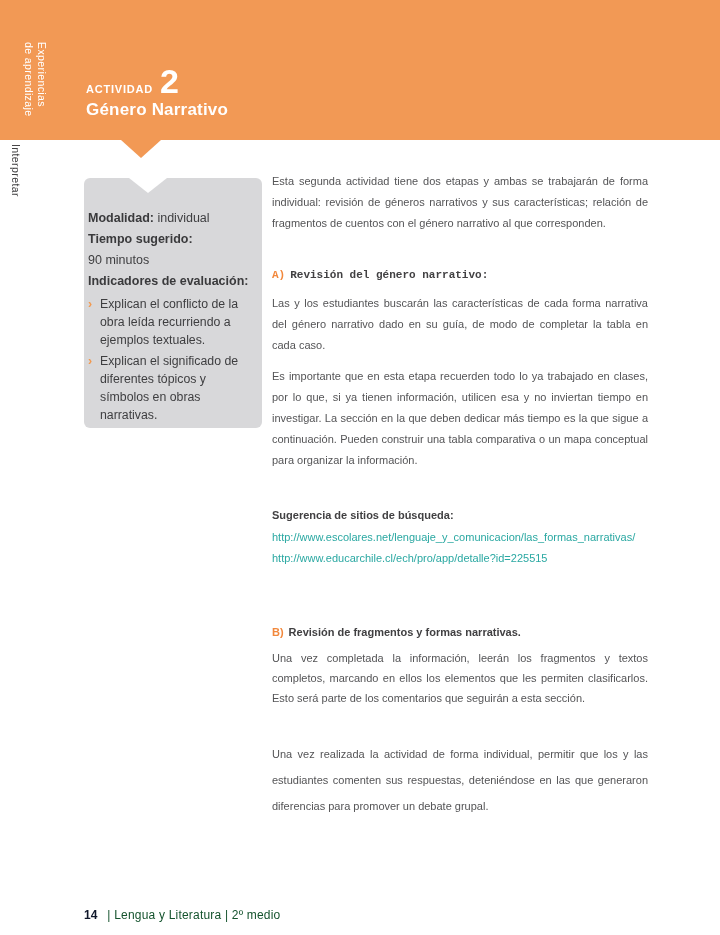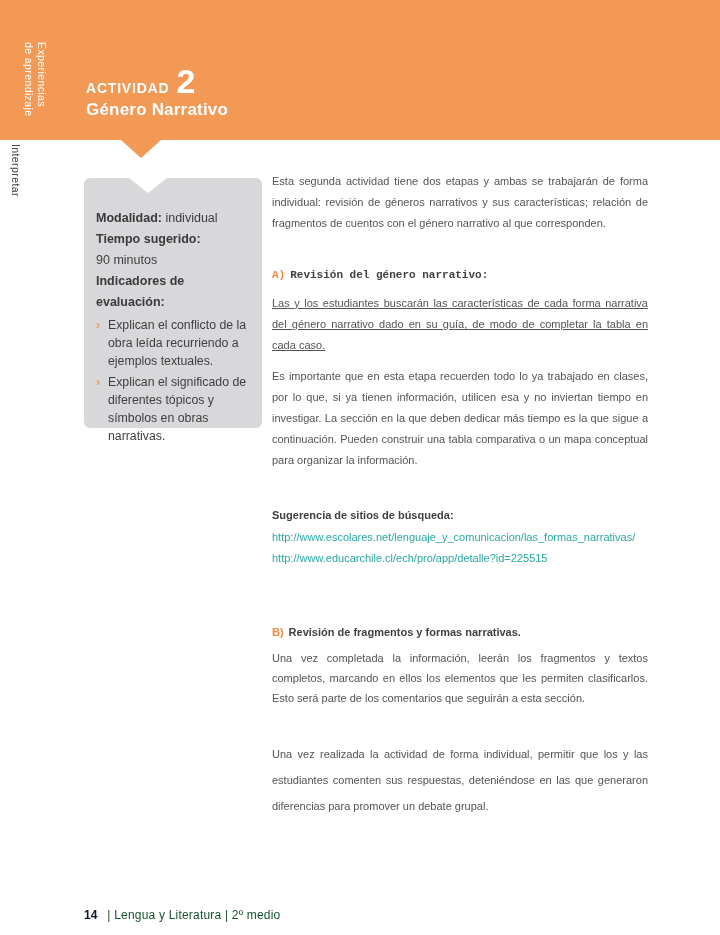--- a/index.html
+++ b/index.html
@@ -42,32 +42,32 @@
     position: absolute;
     left: 10px; top: 144px;
     height: 70px;
     writing-mode: vertical-rl;
     color: #414042;
     font-size: 10.5px;
     letter-spacing: 0.4px;
   }
   .header-title { position: absolute; left: 86px; top: 64px; color: #ffffff; }
   .header-kicker-row { display: flex; align-items: baseline; }
-  .kicker { font-size: 14px; font-weight: bold; letter-spacing: 0.8px; }
+  .kicker { font-size: 11px; font-weight: bold; letter-spacing: 0.8px; }
   .kicker-number { font-size: 34px; font-weight: bold; margin-left: 7px; line-height: 34px; }
   .header-main-title { font-size: 17px; font-weight: bold; margin-top: 2px; letter-spacing: 0.2px; }
 
   
   .info-box {
     position: absolute;
     left: 84px; top: 178px;
     width: 178px; height: 250px;
     background: #D8D8DA;
     border-radius: 6px;
-    padding: 30px 9px 0 12px;
+    padding: 30px 9px 0 4px;
     color: #3E3E40;
     font-size: 12.5px;
     line-height: 21px;
   }
   .box-notch {
     position: absolute;
     left: 45px; top: 0;
     width: 0; height: 0;
     border-left: 19px solid transparent;
     border-right: 19px solid transparent;
@@ -156,21 +156,21 @@
       <span>Explican el significado de diferentes tópicos y símbolos en obras narrativas.</span>
     </div>
   </div>
 
   <div class="col justify" style="top:171px;">Esta segunda actividad tiene dos etapas y ambas se trabajarán de forma individual: revisión de géneros narrativos y sus características; relación de fragmentos de cuentos con el género narrativo al que corresponden.</div>
 
   <div class="col" style="top:265px;font-family:Liberation Mono, monospace;">
     <span class="sec-prefix">A)</span><span class="sec-heading">Revisión del género narrativo:</span>
   </div>
 
-  <div class="col justify" style="top:293px;text-decoration:underline;">Las y los estudiantes buscarán las características de cada forma narrativa del género narrativo dado en su guía, de modo de completar la tabla en cada caso.</div>
+  <div class="col justify" style="top:293px;">Las y los estudiantes buscarán las características de cada forma narrativa del género narrativo dado en su guía, de modo de completar la tabla en cada caso.</div>
 
   <div class="col justify" style="top:366px;">Es importante que en esta etapa recuerden todo lo ya trabajado en clases, por lo que, si ya tienen información, utilicen esa y no inviertan tiempo en investigar. La sección en la que deben dedicar más tiempo es la que sigue a continuación. Pueden construir una tabla comparativa o un mapa conceptual para organizar la información.</div>
 
   <div class="col" style="top:505px;">
     <span class="search-heading">Sugerencia de sitios de búsqueda:</span>
   </div>
 
   <div class="col" style="top:527px;">
     <a class="link" href="#">http://www.escolares.net/lenguaje_y_comunicacion/las_formas_narrativas/</a>
     <a class="link" href="#">http://www.educarchile.cl/ech/pro/app/detalle?id=225515</a>

